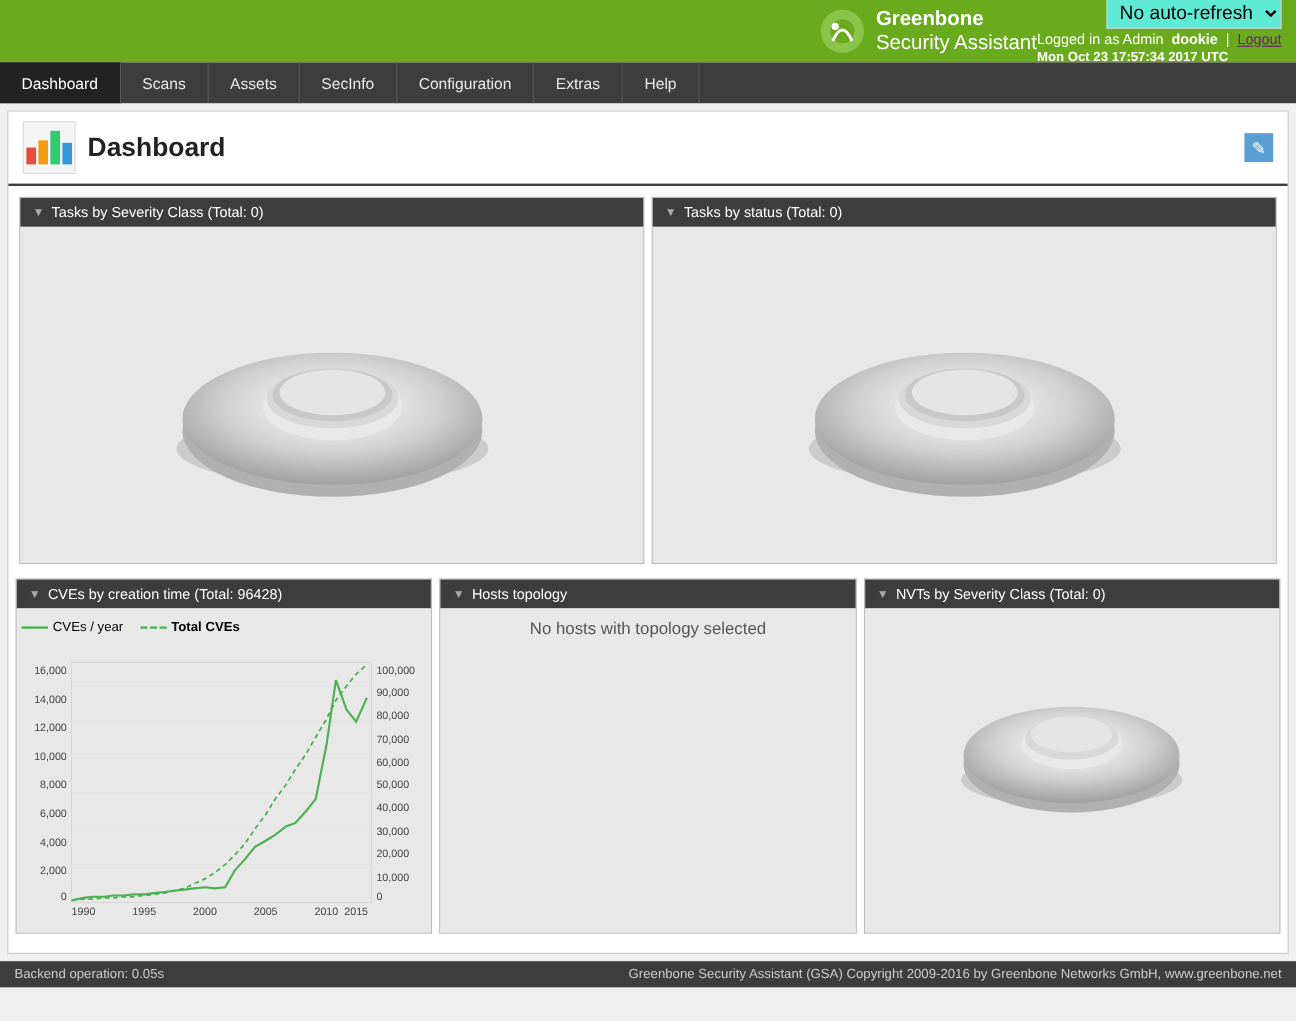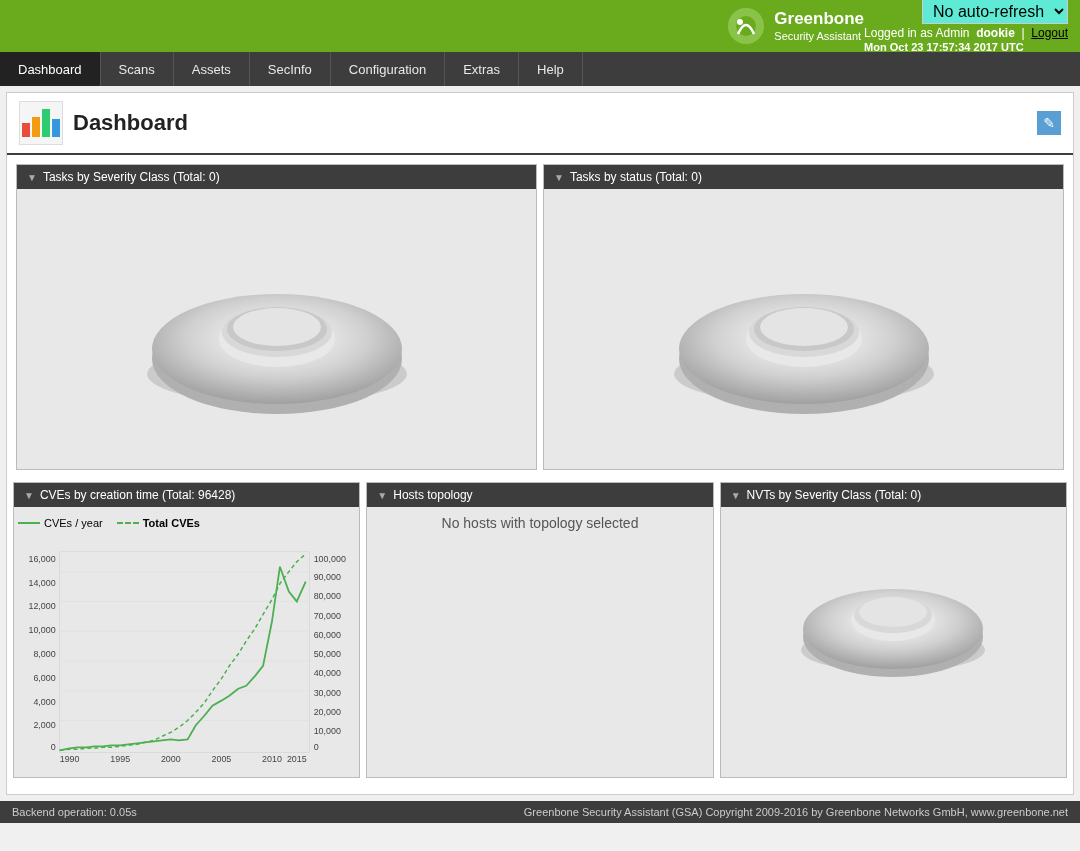--- a/index.html
+++ b/index.html
@@ -18,33 +18,33 @@
       display: flex;
       align-items: center;
       gap: 8px;
     }
     #logo-icon {
       width: 40px;
       height: 40px;
     }
     #logo-text { color: white; line-height: 1.2; }
     #logo-text .line1 { font-size: 17px; font-weight: bold; }
-    #logo-text .line2 { font-size: 11px; }
+    #logo-text .line2 { font-size: 17px; }
     #header-right { display: flex; flex-direction: column; align-items: flex-end; gap: 2px; }
     #refresh-bar { display: flex; align-items: center; gap: 6px; }
     #refresh-select {
       padding: 2px 6px;
       font-size: 16px;
       border: 1px solid #ccc;
       background: #5eead4;
       cursor: pointer;
       min-width: 140px;
     }
     #user-info { font-size: 12px; color: white; }
-    #user-info a { color: #000000; text-decoration: underline; cursor: pointer; }
+    #user-info a { color: #701a75; text-decoration: underline; cursor: pointer; }
     #user-info .datetime { font-size: 11px; font-weight: bold; }
 
     
     #nav {
       background: #3d3d3d;
       display: flex;
       height: 34px;
     }
     .nav-item {
       color: #e8e8e8;

